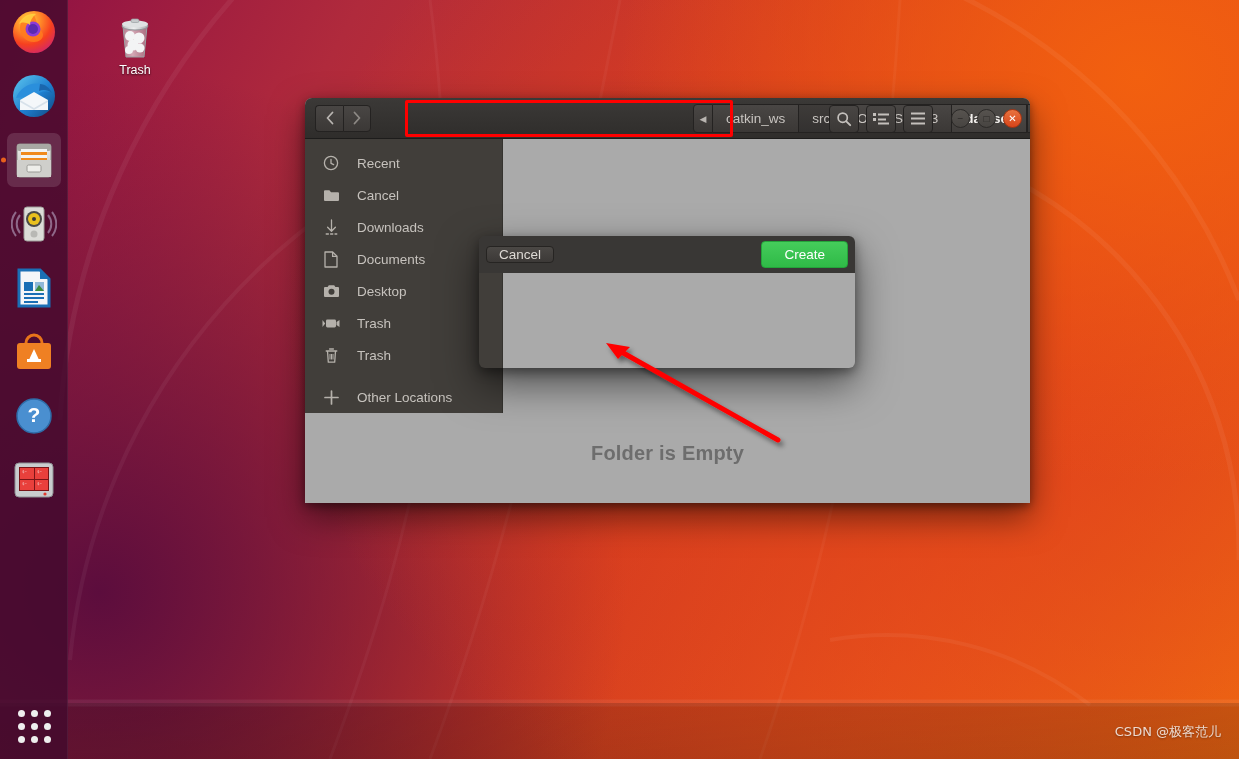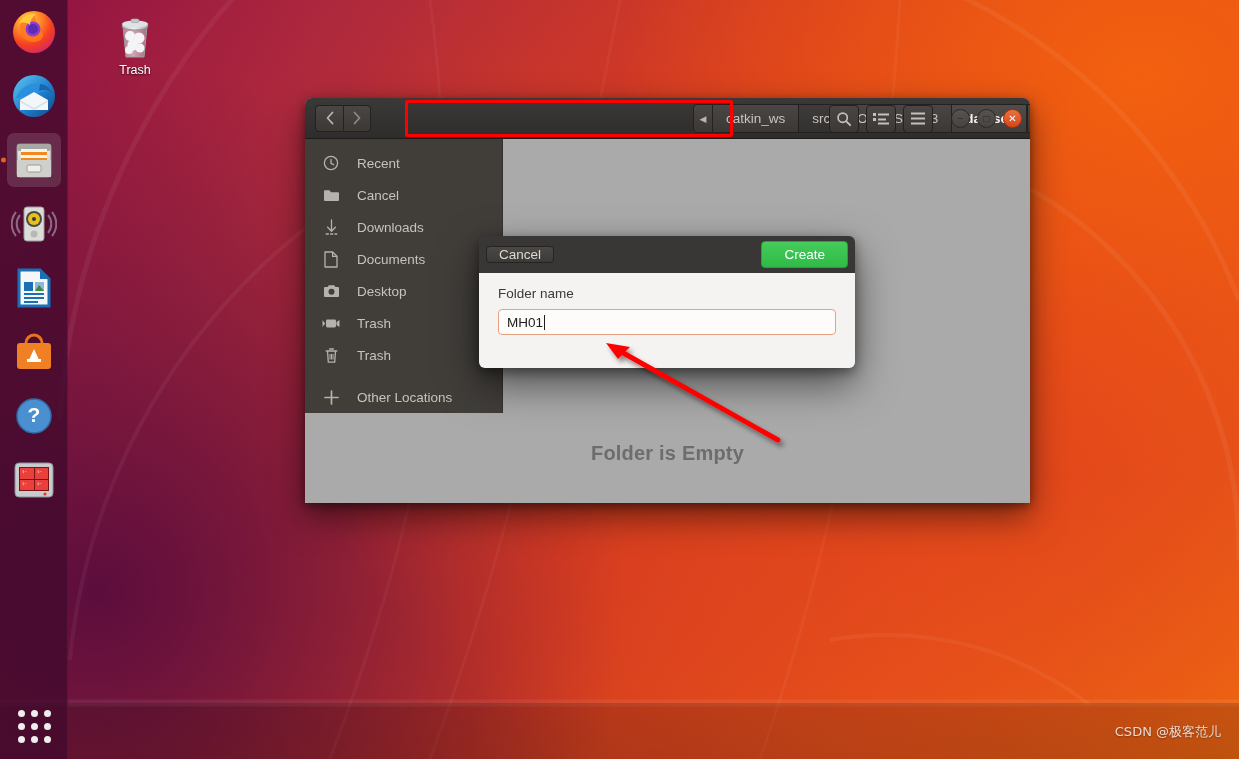--- a/index.html
+++ b/index.html
@@ -550,27 +550,20 @@
   </div>
 </div>
 
 <div id="crumb-redbox"></div>
 
 <div id="dialog">
   <div id="dlg-head">
     <div id="btn-cancel">Cancel</div>
     <div id="btn-create">Create</div>
   </div>
-  <div id="dlg-body">
-    <div id="dlg-label">Folder name</div>
-    <div id="dlg-input">
-      <span>MH01</span>
-        <span id="dlg-caret"></span>
-    </div>
-  </div>
 </div>
 
 <svg id="arrow-svg">
   <defs>
     <filter id="arrShadow" x="-40%" y="-40%" width="190%" height="190%">
       <feDropShadow dx="3" dy="4" stdDeviation="2.6" flood-color="#000" flood-opacity=".45"></feDropShadow>
     </filter>
   </defs>
   <g filter="url(#arrShadow)">
     <line x1="778" y1="440" x2="618" y2="350" stroke="#ff0000" stroke-width="5" stroke-linecap="round"></line>

